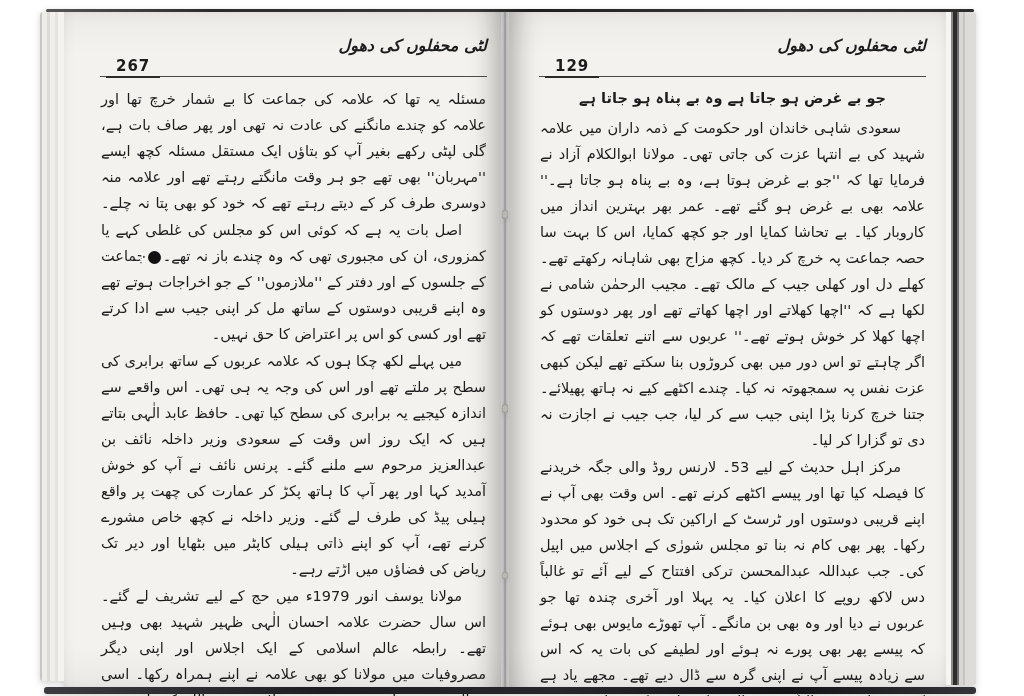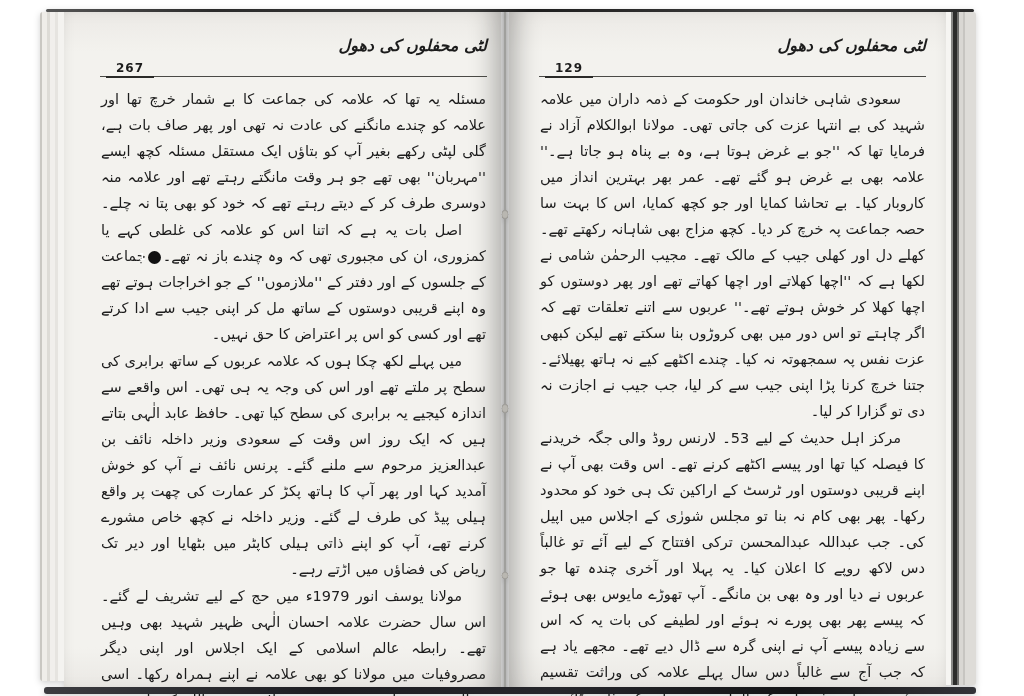--- a/index.html
+++ b/index.html
@@ -82,21 +82,21 @@
   }
   .pg-title {
     position: absolute; right: 0; top: 2px;
     font-size: 16px; font-weight: bold; font-style: italic;
     letter-spacing: 0.5px;
   }
   .pg-num {
     position: absolute; left: 6px; bottom: -2px;
     direction: ltr;
     font-family: "DejaVu Sans", sans-serif;
-    font-size: 12px; font-weight: bold; letter-spacing: 1px;
+    font-size: 15px; font-weight: bold; letter-spacing: 1px;
     border-bottom: 2px solid #2a2a28;
     padding: 0 10px 1px 10px;
     background: inherit;
   }
 
   
   .urdu-body { flex: 1 1 auto; }
   .urdu-body p {
     margin: 1px;
     font-size: 14.5px;
@@ -134,21 +134,21 @@
       <div class="page-inner">
 
         <div class="pg-header">
           <span class="pg-title">لٹی محفلوں کی دھول</span>
           <span class="pg-num">267</span>
         </div>
 
         <div class="urdu-body">
           <p class="runon">مسئلہ یہ تھا کہ علامہ کی جماعت کا بے شمار خرچ تھا اور علامہ کو چندے مانگنے کی عادت نہ تھی اور پھر صاف بات ہے، گلی لپٹی رکھے بغیر آپ کو بتاؤں ایک مستقل مسئلہ کچھ ایسے ''مہربان'' بھی تھے جو ہر وقت مانگتے رہتے تھے اور علامہ منہ دوسری طرف کر کے دیتے رہتے تھے کہ خود کو بھی پتا نہ چلے۔</p>
           <p class="indent">
-            <span>اصل بات یہ ہے کہ اتنا اس کو علامہ کی غلطی کہے یا کمزوری، ان کی مجبوری تھی کہ وہ چندے باز نہ تھے۔</span><span class="fn-marker">1</span><span>جماعت کے جلسوں کے اور دفتر کے ''ملازموں'' کے جو اخراجات ہوتے تھے وہ اپنے قریبی دوستوں کے ساتھ مل کر اپنی جیب سے ادا کرتے تھے اور کسی کو اس پر اعتراض کا حق نہیں۔</span>
+            <span>اصل بات یہ ہے کہ کوئی اس کو مجلس کی غلطی کہے یا کمزوری، ان کی مجبوری تھی کہ وہ چندے باز نہ تھے۔</span><span class="fn-marker">1</span><span>جماعت کے جلسوں کے اور دفتر کے ''ملازموں'' کے جو اخراجات ہوتے تھے وہ اپنے قریبی دوستوں کے ساتھ مل کر اپنی جیب سے ادا کرتے تھے اور کسی کو اس پر اعتراض کا حق نہیں۔</span>
           </p>
           <p class="indent">میں پہلے لکھ چکا ہوں کہ علامہ عربوں کے ساتھ برابری کی سطح پر ملتے تھے اور اس کی وجہ یہ ہی تھی۔ اس واقعے سے اندازہ کیجیے یہ برابری کی سطح کیا تھی۔ حافظ عابد الٰہی بتاتے ہیں کہ ایک روز اس وقت کے سعودی وزیر داخلہ نائف بن عبدالعزیز مرحوم سے ملنے گئے۔ پرنس نائف نے آپ کو خوش آمدید کہا اور پھر آپ کا ہاتھ پکڑ کر عمارت کی چھت پر واقع ہیلی پیڈ کی طرف لے گئے۔ وزیر داخلہ نے کچھ خاص مشورے کرنے تھے، آپ کو اپنے ذاتی ہیلی کاپٹر میں بٹھایا اور دیر تک ریاض کی فضاؤں میں اڑتے رہے۔</p>
           <p class="indent">مولانا یوسف انور 1979ء میں حج کے لیے تشریف لے گئے۔ اس سال حضرت علامہ احسان الٰہی ظہیر شہید بھی وہیں تھے۔ رابطہ عالم اسلامی کے ایک اجلاس اور اپنی دیگر مصروفیات میں مولانا کو بھی علامہ نے اپنے ہمراہ رکھا۔ اسی حوالے سے وہ اپنے مضمون میں علامہ رحمہ اللہ کے بارے میں لکھتے ہیں:</p>
 
         </div>
 
       </div>
     </div>
 
     <div class="gutter">
@@ -160,20 +160,21 @@
 
     <div class="page right">
       <div class="page-inner">
 
         <div class="pg-header">
           <span class="pg-title">لٹی محفلوں کی دھول</span>
           <span class="pg-num">129</span>
         </div>
 
         <div class="urdu-body">
+          <p class="verse">جو بے غرض ہو جاتا ہے وہ بے پناہ ہو جاتا ہے</p>
           <p class="indent">سعودی شاہی خاندان اور حکومت کے ذمہ داران میں علامہ شہید کی بے انتہا عزت کی جاتی تھی۔ مولانا ابوالکلام آزاد نے فرمایا تھا کہ ''جو بے غرض ہوتا ہے، وہ بے پناہ ہو جاتا ہے۔'' علامہ بھی بے غرض ہو گئے تھے۔ عمر بھر بہترین انداز میں کاروبار کیا۔ بے تحاشا کمایا اور جو کچھ کمایا، اس کا بہت سا حصہ جماعت پہ خرچ کر دیا۔ کچھ مزاج بھی شاہانہ رکھتے تھے۔ کھلے دل اور کھلی جیب کے مالک تھے۔ مجیب الرحمٰن شامی نے لکھا ہے کہ ''اچھا کھلاتے اور اچھا کھاتے تھے اور پھر دوستوں کو اچھا کھلا کر خوش ہوتے تھے۔'' عربوں سے اتنے تعلقات تھے کہ اگر چاہتے تو اس دور میں بھی کروڑوں بنا سکتے تھے لیکن کبھی عزت نفس پہ سمجھوتہ نہ کیا۔ چندے اکٹھے کیے نہ ہاتھ پھیلائے۔ جتنا خرچ کرنا پڑا اپنی جیب سے کر لیا، جب جیب نے اجازت نہ دی تو گزارا کر لیا۔</p>
           <p class="indent runon">مرکز اہل حدیث کے لیے 53۔ لارنس روڈ والی جگہ خریدنے کا فیصلہ کیا تھا اور پیسے اکٹھے کرنے تھے۔ اس وقت بھی آپ نے اپنے قریبی دوستوں اور ٹرسٹ کے اراکین تک ہی خود کو محدود رکھا۔ پھر بھی کام نہ بنا تو مجلس شورٰی کے اجلاس میں اپیل کی۔ جب عبداللہ عبدالمحسن ترکی افتتاح کے لیے آئے تو غالباً دس لاکھ روپے کا اعلان کیا۔ یہ پہلا اور آخری چندہ تھا جو عربوں نے دیا اور وہ بھی بن مانگے۔ آپ تھوڑے مایوس بھی ہوئے کہ پیسے پھر بھی پورے نہ ہوئے اور لطیفے کی بات یہ کہ اس سے زیادہ پیسے آپ نے اپنی گرہ سے ڈال دیے تھے۔ مجھے یاد ہے کہ جب آج سے غالباً دس سال پہلے علامہ کی وراثت تقسیم ہوئی تو پہلی دفعہ آپ کی الماریوں سے آپ کی ذاتی ڈائریوں کو نکالا گیا۔ علامہ کے سب سے چھوٹے بیٹے ہشام الٰہی ظہیر تھوڑا سا حیران، کچھ اترے چہرے کے ساتھ کہ ماشاءاللہ ذہین کاروباری ہیں، کہنے لگے بھائی جان! ابو نے تو سارا کچھ ہی جماعت پر خرچ کر دیا۔ ہم حیران ہیں اتنا کمایا اور بچایا ہی کچھ نہیں۔ اصل</p>
         </div>
 
       </div>
     </div>
 
     <div class="edge-right"></div>
 
   </div>

